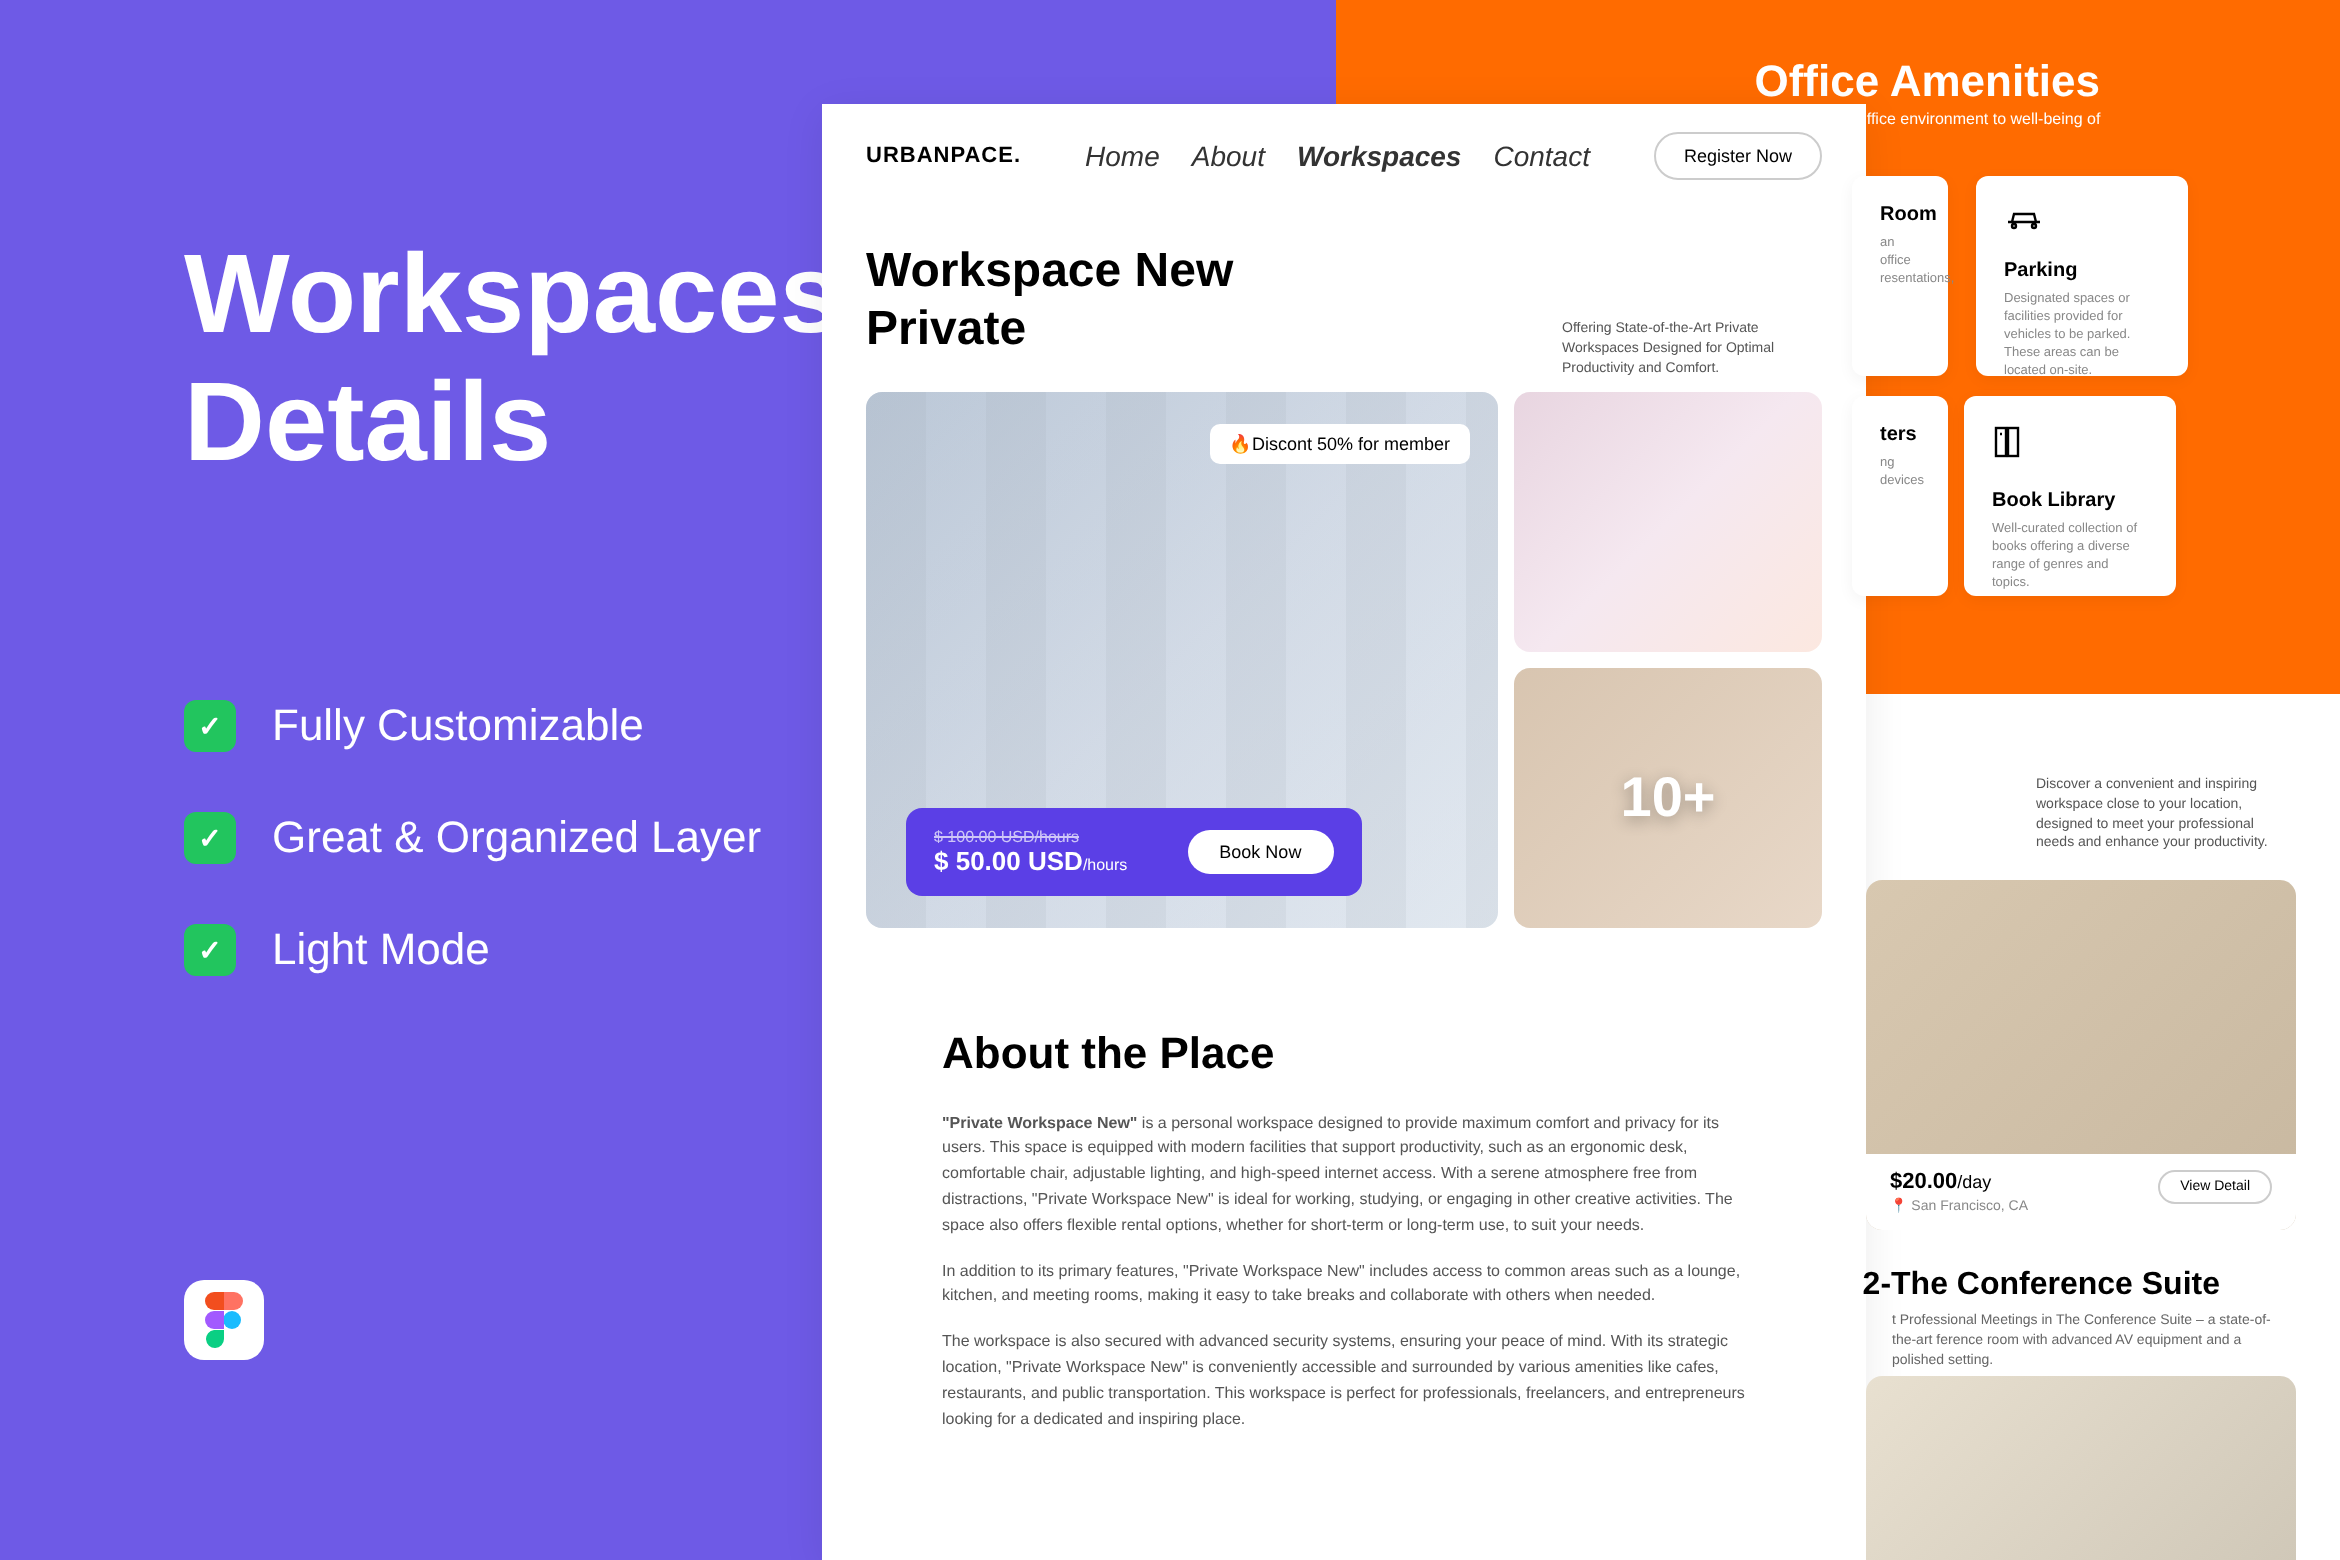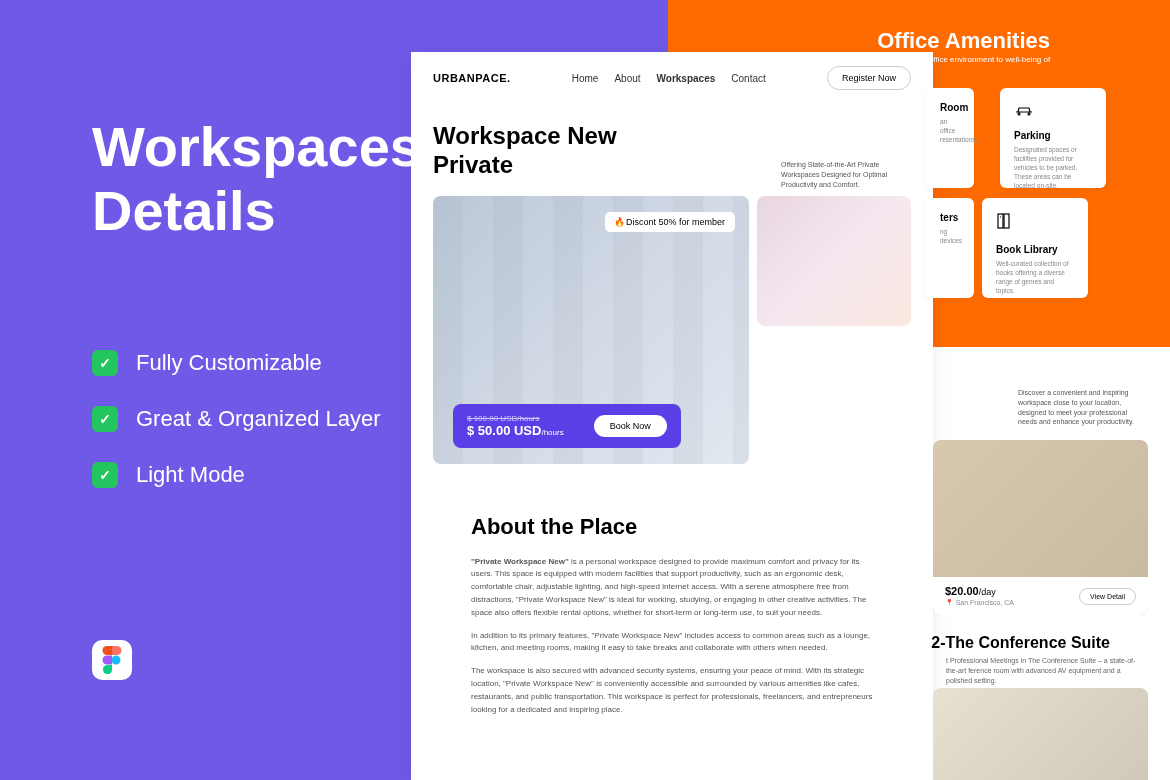--- a/index.html
+++ b/index.html
@@ -13,21 +13,21 @@
 .features { position: absolute; left: 92px; top: 350px; z-index: 2; }
 .feature-item { display: flex; align-items: center; gap: 18px; margin-bottom: 30px; }
 .check-icon { width: 26px; height: 26px; background: #22C55E; border-radius: 6px; display: flex; align-items: center; justify-content: center; color: #fff; font-size: 14px; font-weight: bold; }
 .feature-text { color: #fff; font-size: 22px; font-weight: 500; }
 .figma-icon { position: absolute; left: 92px; top: 640px; z-index: 2; width: 40px; height: 40px; background: #fff; border-radius: 10px; display: flex; align-items: center; justify-content: center; }
 
 .main-card { position: absolute; left: 411px; top: 52px; width: 522px; height: 728px; background: #fff; z-index: 4; overflow: hidden; box-shadow: 0 4px 20px rgba(0,0,0,0.08); }
 .nav { display: flex; align-items: center; justify-content: space-between; padding: 14px 22px; }
 .logo { font-size: 11px; font-weight: 700; letter-spacing: 0.5px; }
 .nav-links { display: flex; gap: 16px; }
-.nav-link { font-size: 10px; color: #333; text-decoration: none; }
+.nav-link { font-size: 14px; color: #333; text-decoration: none; font-style: italic; }
 .nav-link.active { font-weight: 600; }
 .register-btn { font-size: 9px; padding: 6px 14px; border: 1px solid #ccc; border-radius: 14px; background: #fff; cursor: pointer; }
 
 .hero { padding: 18px 22px 0; }
 .hero-title { font-size: 24px; font-weight: 600; line-height: 1.2; }
 .hero-sub { position: absolute; top: 108px; right: 22px; width: 130px; font-size: 7px; color: #555; line-height: 1.4; }
 
 .gallery { display: flex; gap: 8px; padding: 16px 22px 0; }
 .gallery-main { position: relative; flex: 1; }
 .main-img { width: 316px; height: 268px; background: linear-gradient(135deg, #b8c5d6 0%, #d4dce8 50%, #e8eef5 100%); border-radius: 8px; position: relative; overflow: hidden; }
@@ -49,30 +49,30 @@
 .about { padding: 50px 60px 0; }
 .about-title { font-size: 22px; font-weight: 600; margin-bottom: 16px; }
 .about-text { font-size: 8px; color: #555; line-height: 1.6; margin-bottom: 10px; }
 .about-text b { font-weight: 600; }
 
 .amenities-title { position: absolute; top: 28px; right: 120px; z-index: 2; color: #fff; font-size: 22px; font-weight: 600; }
 .amenities-sub { position: absolute; top: 54px; right: 86px; z-index: 2; color: #fff; font-size: 8px; width: 200px; text-align: left; line-height: 1.4; }
 
 .amenity-card { position: absolute; background: #fff; border-radius: 6px; padding: 14px; z-index: 5; box-shadow: 0 2px 8px rgba(0,0,0,0.05); }
 .am-1 { top: 88px; right: 196px; width: 48px; height: 100px; }
-.am-2 { top: 88px; right: 64px; width: 106px; height: 100px; }
+.am-2 { top: 88px; right: 76px; width: 106px; height: 100px; }
 .am-3 { top: 198px; right: 196px; width: 48px; height: 100px; }
 .am-4 { top: 198px; right: 82px; width: 106px; height: 100px; }
 .amenity-icon { font-size: 16px; margin-bottom: 10px; }
 .amenity-title-sm { font-size: 10px; font-weight: 700; margin-bottom: 4px; }
 .amenity-desc { font-size: 6.5px; color: #888; line-height: 1.4; }
 
 .nearby-desc { position: absolute; top: 388px; right: 24px; width: 128px; font-size: 7px; color: #555; line-height: 1.4; z-index: 5; }
 .nearby-card { position: absolute; top: 440px; right: 22px; width: 215px; height: 175px; background: linear-gradient(135deg, #d8c8b0 0%, #c8b8a0 100%); border-radius: 8px; z-index: 5; overflow: hidden; }
-.nearby-info { position: absolute; bottom: 0; left: 0; right: 0; background: #fff; padding: 8px 12px; display: flex; align-items: center; justify-content: space-between; }
+.nearby-info { position: absolute; bottom: 0; left: 0; right: 0; background: #fff; padding: 8px 12px; display: flex; align-items: flex-start; justify-content: space-between; }
 .nearby-price { font-size: 11px; font-weight: 600; }
 .nearby-per { font-size: 9px; font-weight: 400; }
 .nearby-loc { font-size: 7px; color: #888; margin-top: 2px; }
 .view-btn { font-size: 7px; padding: 4px 10px; border: 1px solid #ccc; border-radius: 10px; background: #fff; cursor: pointer; }
 
 .conf-title { position: absolute; top: 634px; right: 60px; font-size: 16px; font-weight: 600; z-index: 5; }
 .conf-desc { position: absolute; top: 656px; right: 24px; width: 200px; font-size: 7px; color: #666; line-height: 1.4; z-index: 5; }
 .conf-img { position: absolute; top: 688px; right: 22px; width: 215px; height: 92px; background: linear-gradient(135deg, #e8e0d0 0%, #d0c8b8 100%); border-radius: 8px 8px 0 0; z-index: 5; }
 </style>
 </head>
@@ -141,20 +141,23 @@
           <div class="price-info">
             <div class="old-price"><span>$ 100.00 USD</span><span>/hours</span></div>
             <div class="new-price"><span>$ 50.00 USD</span><span class="per">/hours</span></div>
           </div>
           <button class="book-btn">Book Now</button>
         </div>
       </div>
     </div>
     <div class="gallery-side">
       <div class="side-img side-img-1"></div>
+      <div class="side-img side-img-2">
+        <div class="overlay-num">10+</div>
+      </div>
     </div>
   </div>
 
   <div class="about">
     <div class="about-title">About the Place</div>
     <div class="about-text"><b>"Private Workspace New"</b><span> is a personal workspace designed to provide maximum comfort and privacy for its users. This space is equipped with modern facilities that support productivity, such as an ergonomic desk, comfortable chair, adjustable lighting, and high-speed internet access. With a serene atmosphere free from distractions, "Private Workspace New" is ideal for working, studying, or engaging in other creative activities. The space also offers flexible rental options, whether for short-term or long-term use, to suit your needs.</span></div>
     <div class="about-text">In addition to its primary features, "Private Workspace New" includes access to common areas such as a lounge, kitchen, and meeting rooms, making it easy to take breaks and collaborate with others when needed.</div>
     <div class="about-text">The workspace is also secured with advanced security systems, ensuring your peace of mind. With its strategic location, "Private Workspace New" is conveniently accessible and surrounded by various amenities like cafes, restaurants, and public transportation. This workspace is perfect for professionals, freelancers, and entrepreneurs looking for a dedicated and inspiring place.</div>
   </div>
 </div>

